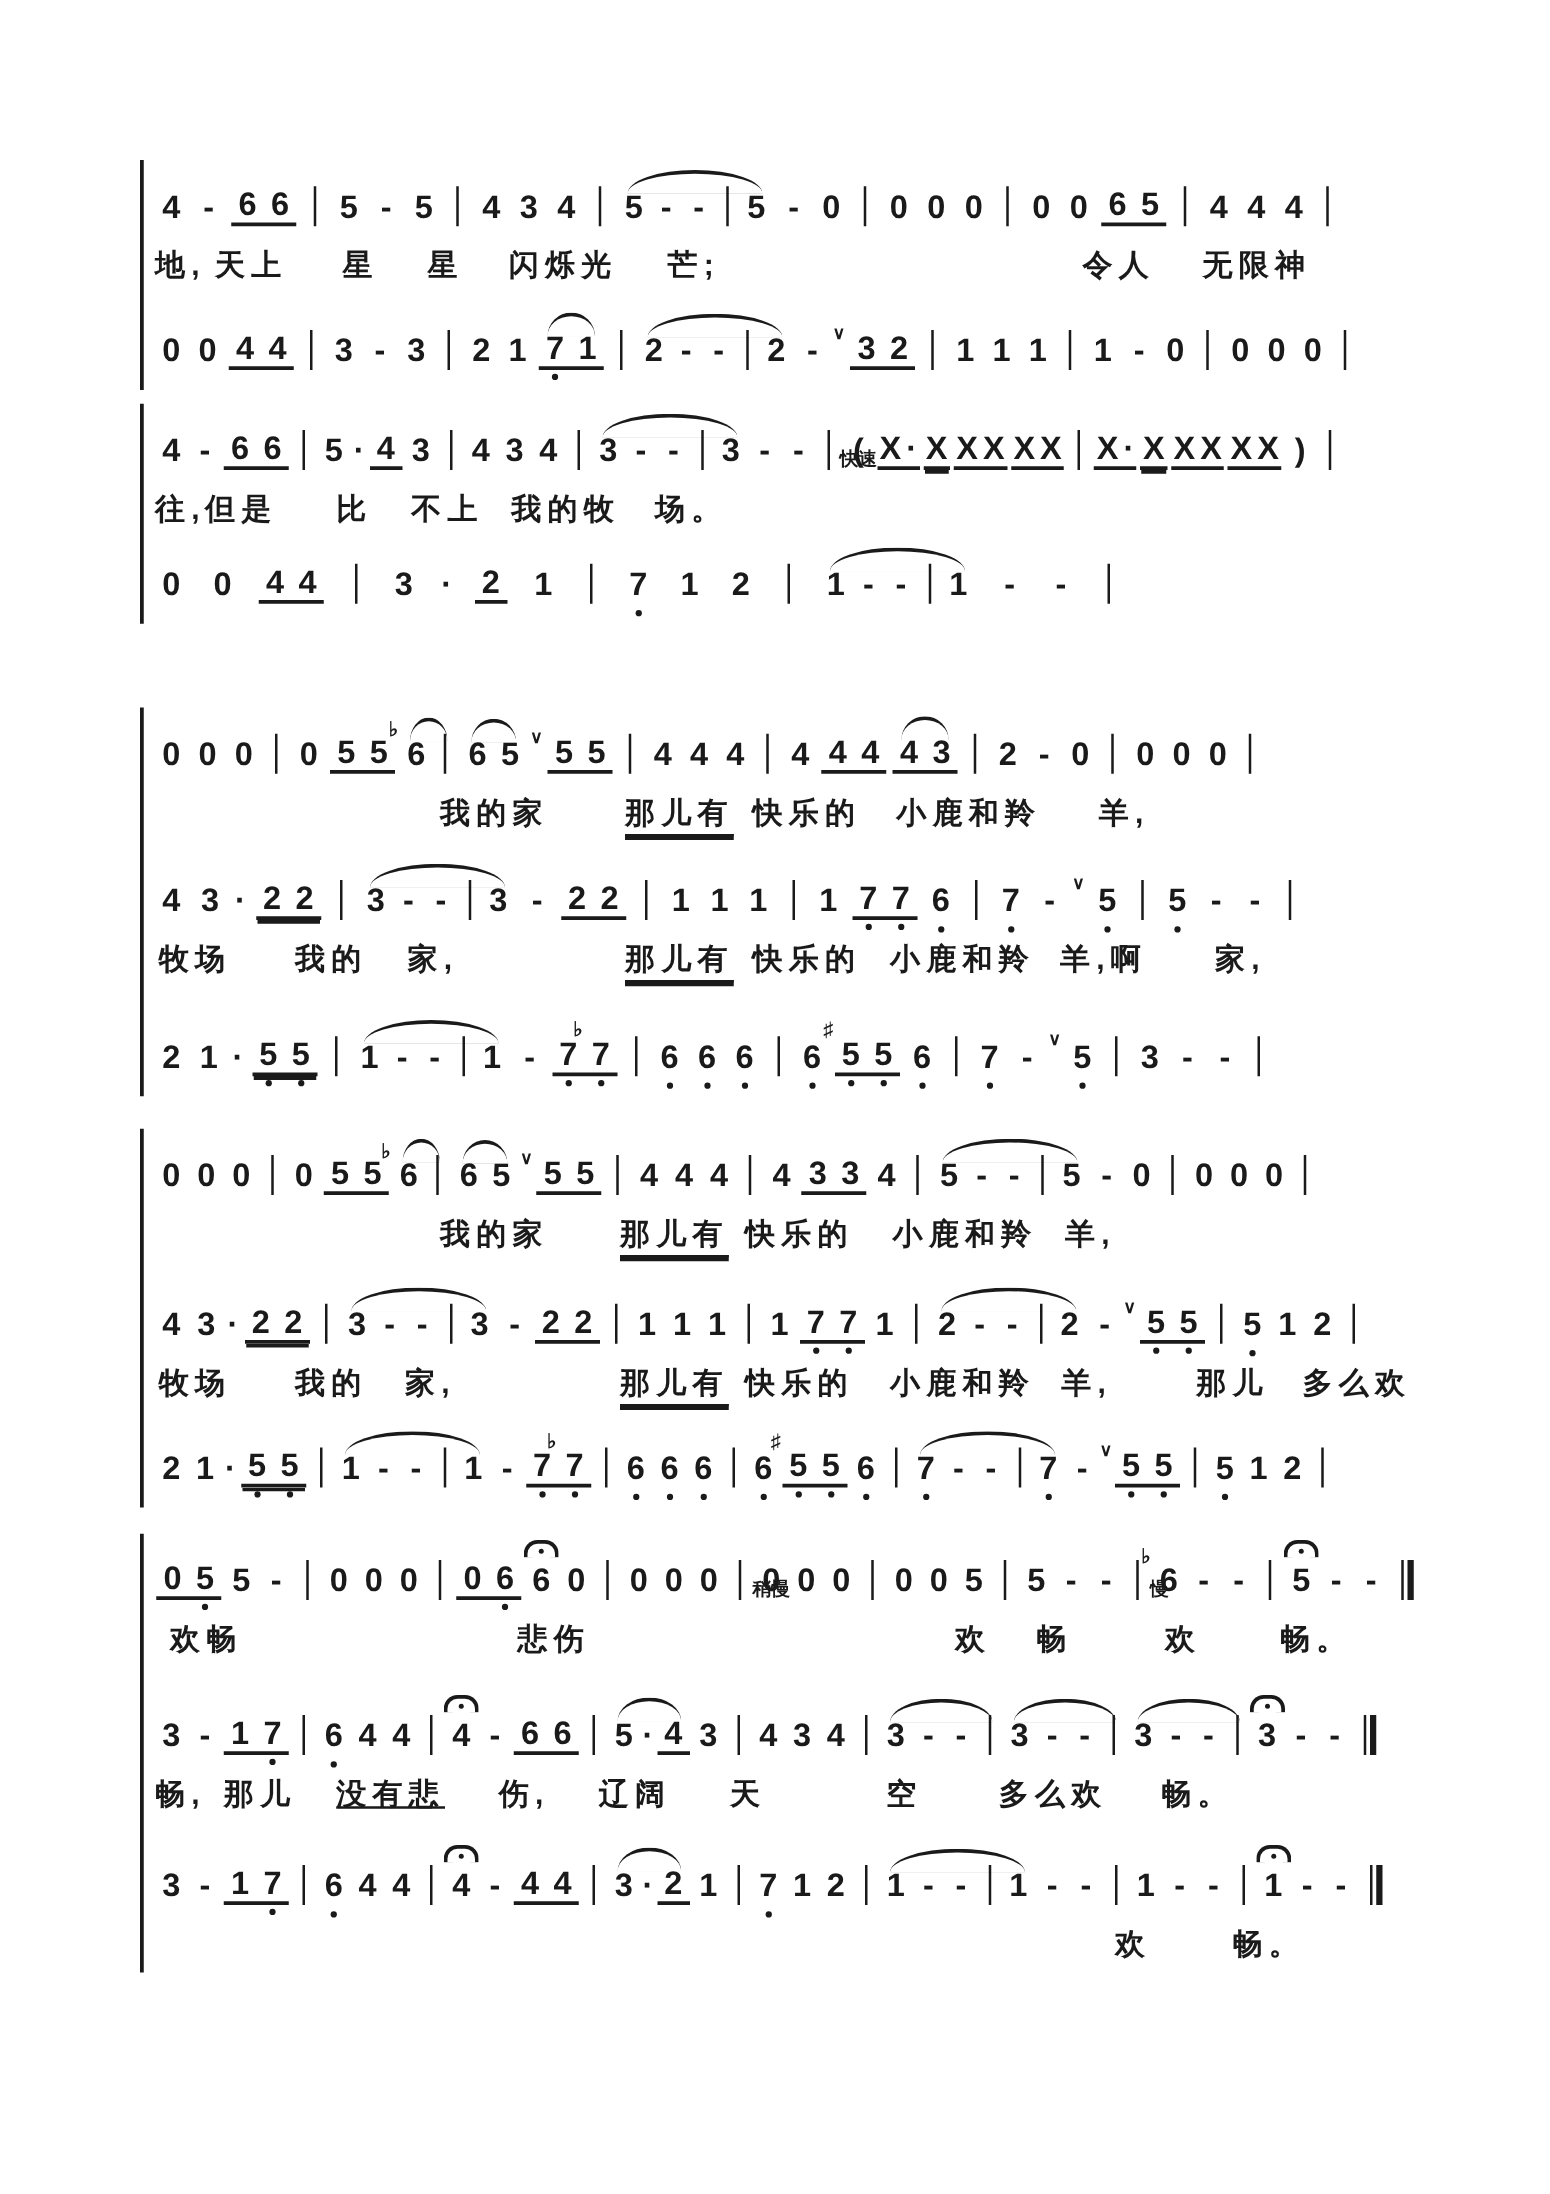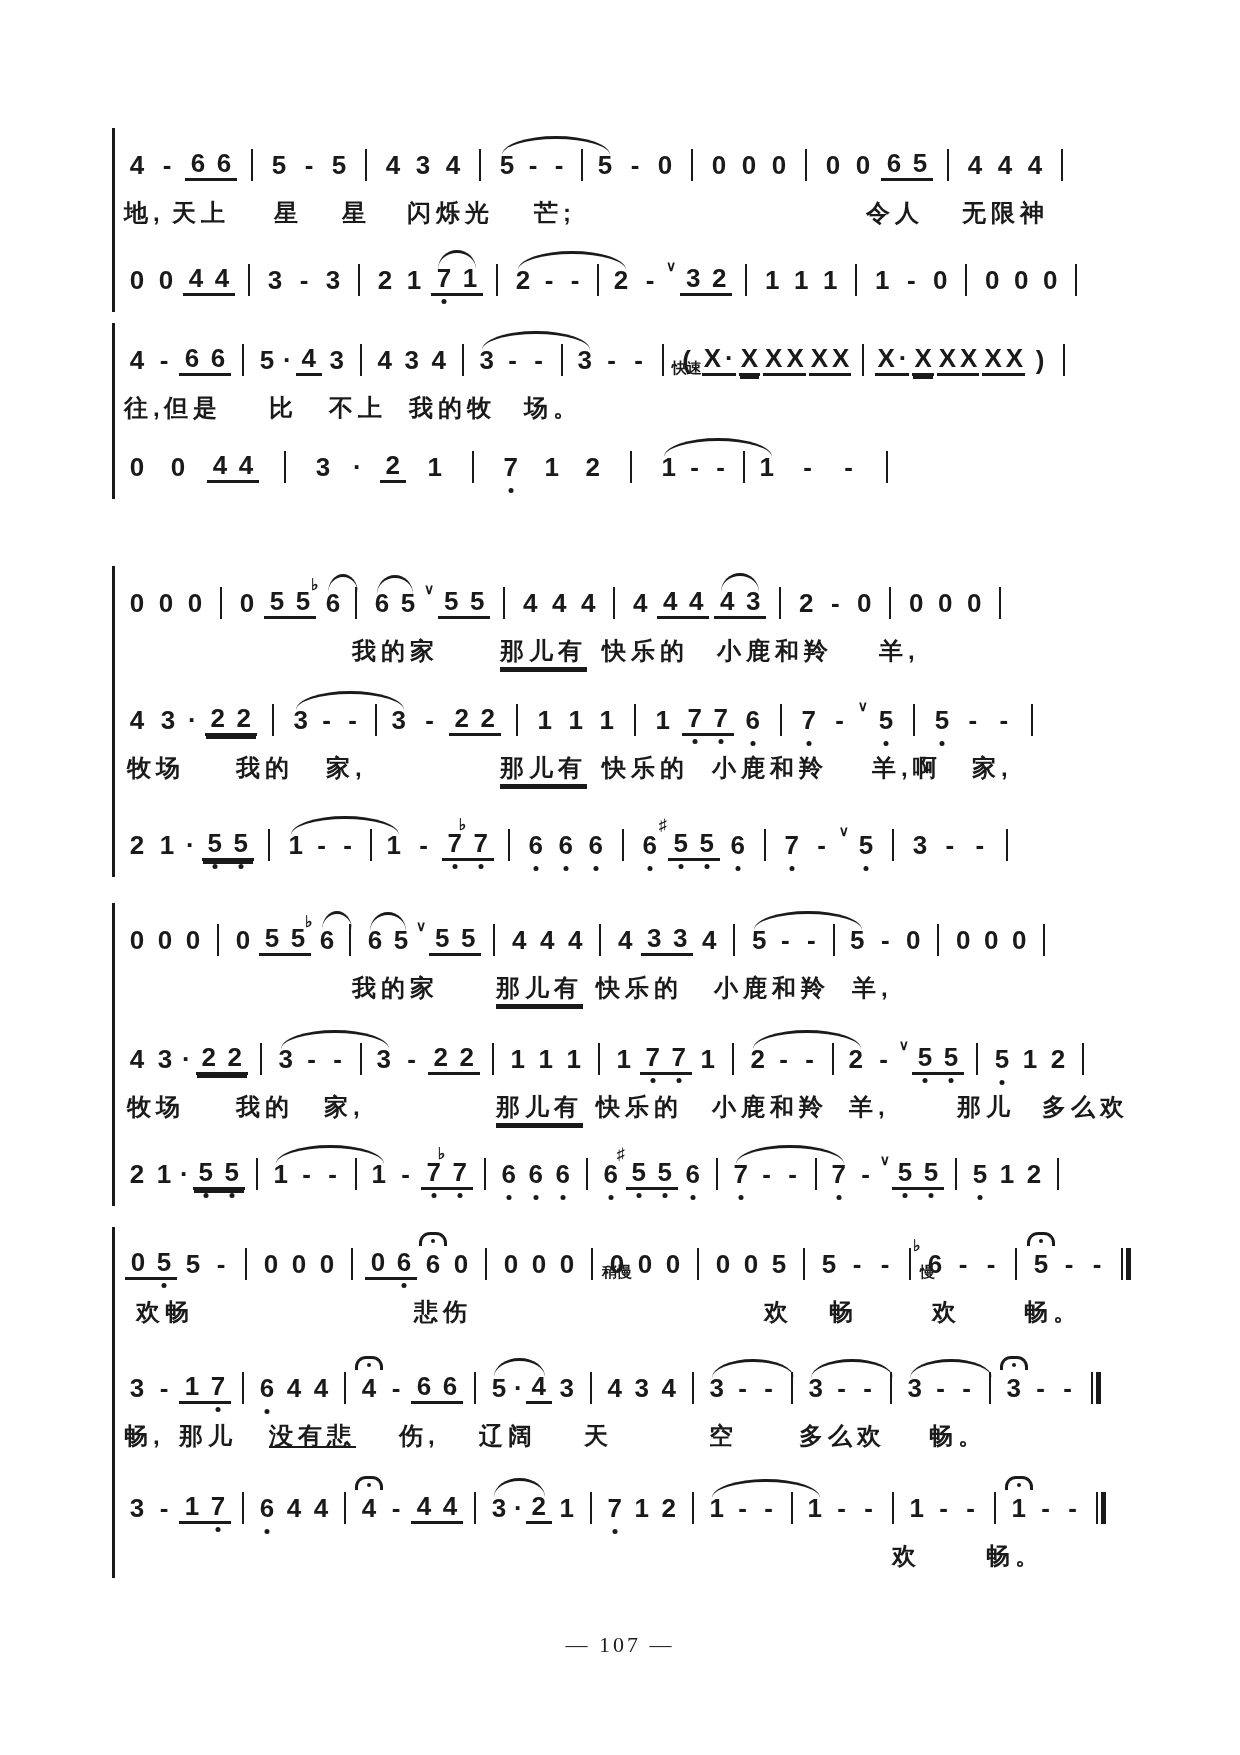--- a/index.html
+++ b/index.html
@@ -378,21 +378,21 @@
           <span class="tok">-</span>
           <span class="bar"></span>
         </div>
         <div class="row-3 lyrics">
           <span class="seg" style="left: 3px;">牧场</span>
           <span class="seg" style="left: 112px;">我的</span>
           <span class="seg" style="left: 202px;">家,</span>
           <span class="seg u" style="left: 376px;">那儿有</span>
           <span class="seg" style="left: 478px;">快乐的</span>
           <span class="seg" style="left: 588px;">小鹿和羚</span>
-          <span class="seg" style="left: 748px; text-align: center;">羊,啊</span>
+          <span class="seg" style="left: 724px; text-align: center;">羊,啊</span>
           <span class="seg" style="left: 848px;">家,</span>
         </div>
         <div class="row-4 music m7">
           <span class="tok">2</span>
           <span class="tok">1</span>
           <span class="tok dotn">·</span>
           <span class="beam2">
             <span class="tok">5<span class="dot-lo"></span></span>
             <span class="tok">5<span class="dot-lo"></span></span>
           </span>
@@ -775,14 +775,13 @@
           <span class="tok">-</span>
           <span class="tok">-</span>
           <span class="bar-final"></span>
         </div>
         <div class="row-5 lyrics">
           <span class="seg" style="left: 768px;">欢</span>
           <span class="seg" style="left: 862px;">畅。</span>
         </div>
       </div>
     </div>
-  <div class="page-number">— 107 —</div>
 </div>
 
 </body></html>

